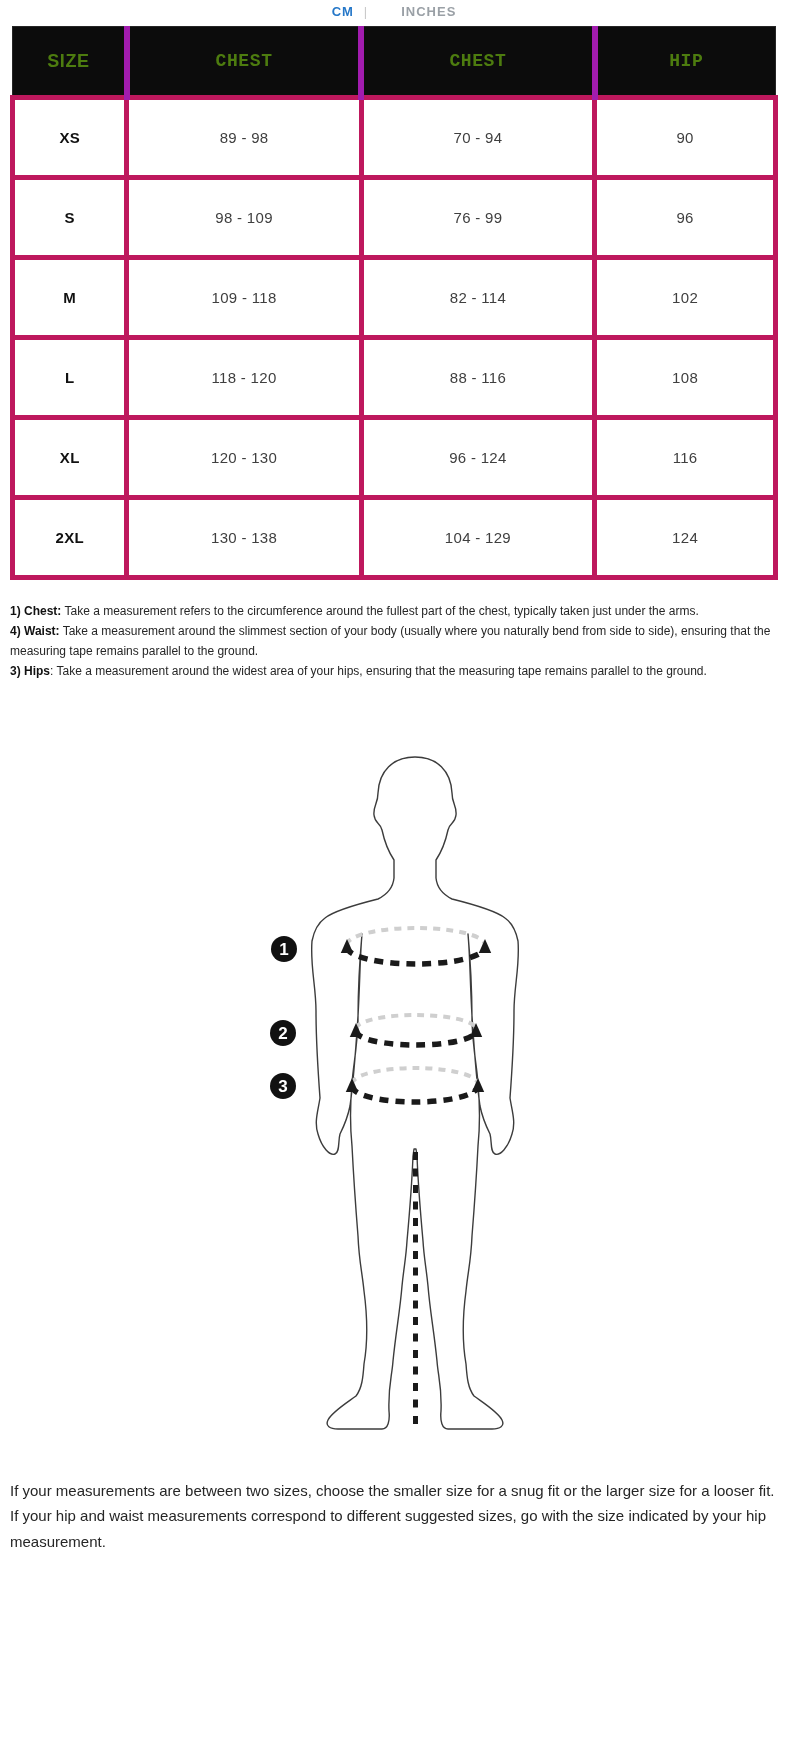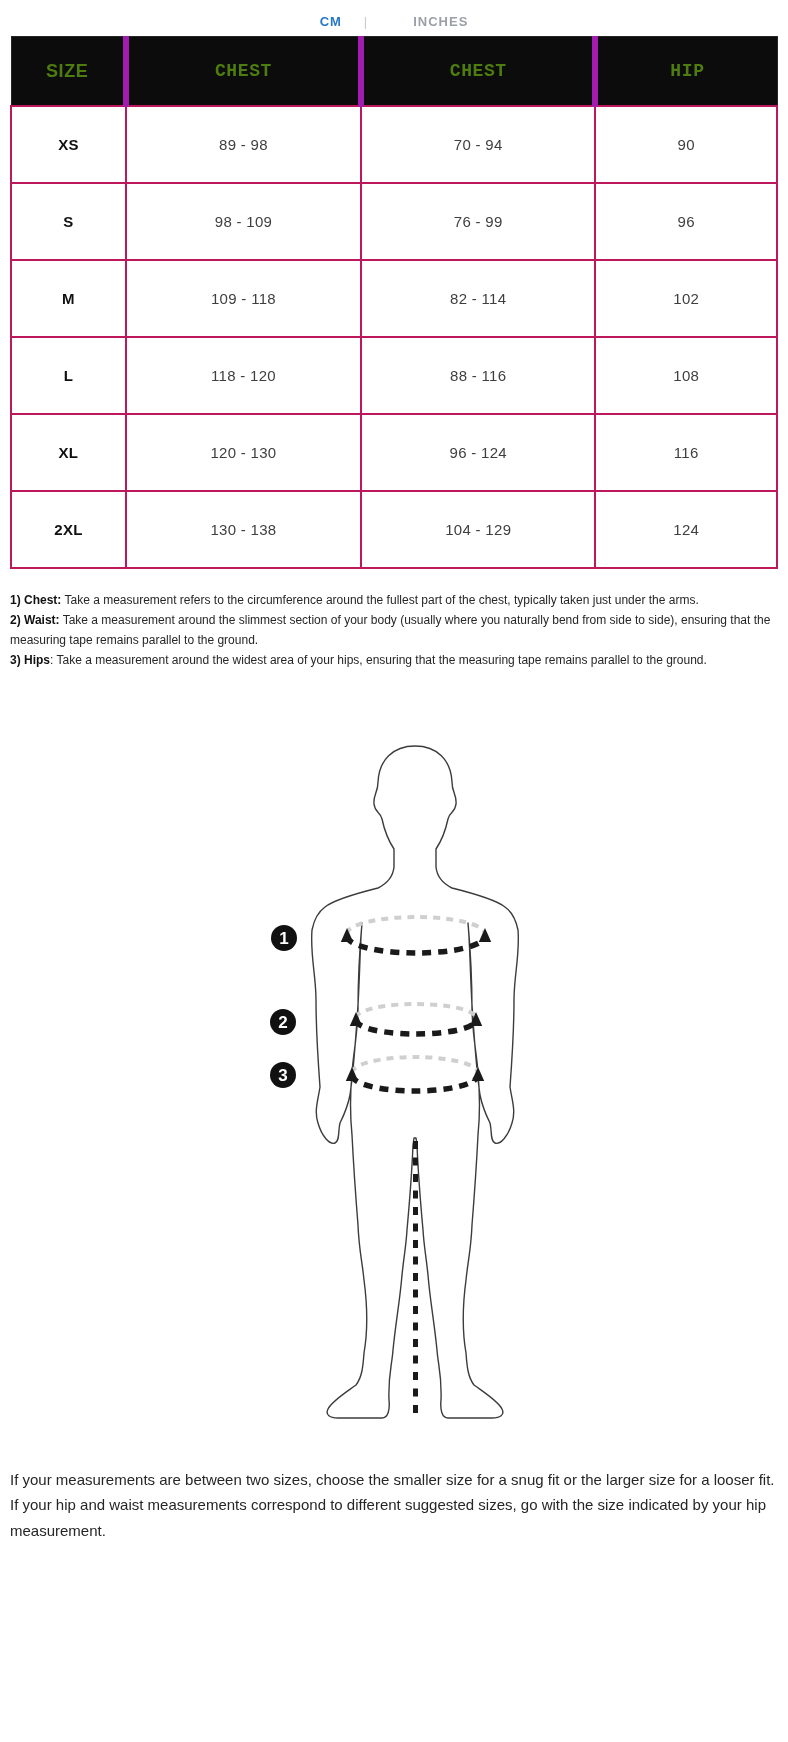--- a/index.html
+++ b/index.html
@@ -4,26 +4,25 @@
 <style>
   html,body{margin:0;padding:0;background:#ffffff;}
   body{
     width:788px;
     font-family:"Liberation Sans","DejaVu Sans",sans-serif;
     color:#2b2b2b;
     -webkit-font-smoothing:antialiased;
   }
   
   .unit-toggle{
-    padding-top:10px;
     height:23px;
     display:flex;
     justify-content:center;
     align-items:center;
-    gap:22px;
+    gap:10px;
     font-size:13px;
     font-weight:700;
     letter-spacing:1px;
   }
   .unit-cm{color:#2577c8;cursor:pointer;}
   .unit-sep{color:#c9c9c9;font-weight:400;}
   .unit-inches{color:#9aa0a6;cursor:pointer;margin-left:23px;}
   
   table.size-chart{
     width:768px;
@@ -39,21 +38,21 @@
     letter-spacing:.6px;
     height:66px;
     border:1px solid #262626;
     border-bottom:1px solid #4f4f4f;
     text-align:center;
     vertical-align:middle;
   }
   table.size-chart th + th{border-left:6px solid #a21caf;font-family:Liberation Mono, monospace;}
   table.size-chart td{
     height:73px;
-    border:2px solid #be185d;
+    border:5px solid #be185d;
     text-align:center;
     vertical-align:middle;
     font-size:15px;
     color:#3f3f3f;
     letter-spacing:.3px;
   }
   table.size-chart td.size-cell{
     font-weight:700;
     color:#111111;
   }
@@ -150,21 +149,21 @@
       <td class="size-cell">2XL</td>
       <td>130 - 138</td>
       <td>104 - 129</td>
       <td>124</td>
     </tr>
   </tbody>
 </table>
 
 <div class="instructions">
   <p><span class="instr-label">1) Chest:</span><span> Take a measurement refers to the circumference around the fullest part of the chest, typically taken just under the arms.</span></p>
-  <p><span class="instr-label">2) Waist:</span><span> Take a measurement around the slimmest section of your body (usually where you naturally bend from side to side), ensuring that the measuring tape remains parallel to the ground.</span></p>
+  <p><span class="instr-label">4) Waist:</span><span> Take a measurement around the slimmest section of your body (usually where you naturally bend from side to side), ensuring that the measuring tape remains parallel to the ground.</span></p>
   <p><span class="instr-label">3) Hips</span><span>: Take a measurement around the widest area of your hips, ensuring that the measuring tape remains parallel to the ground.</span></p>
 </div>
 
 <div class="figure-area">
   <svg viewBox="240 930 320 700" xmlns="http://www.w3.org/2000/svg">
     <defs>
       <marker id="arrowhead" markerUnits="userSpaceOnUse" markerWidth="16" markerHeight="16" viewBox="0 0 10 10" refX="4" refY="5" orient="auto-start-reverse">
         <path d="M0,1 L9,5 L0,9 Z" fill="#1a1a1a"></path>
       </marker>
     </defs>

